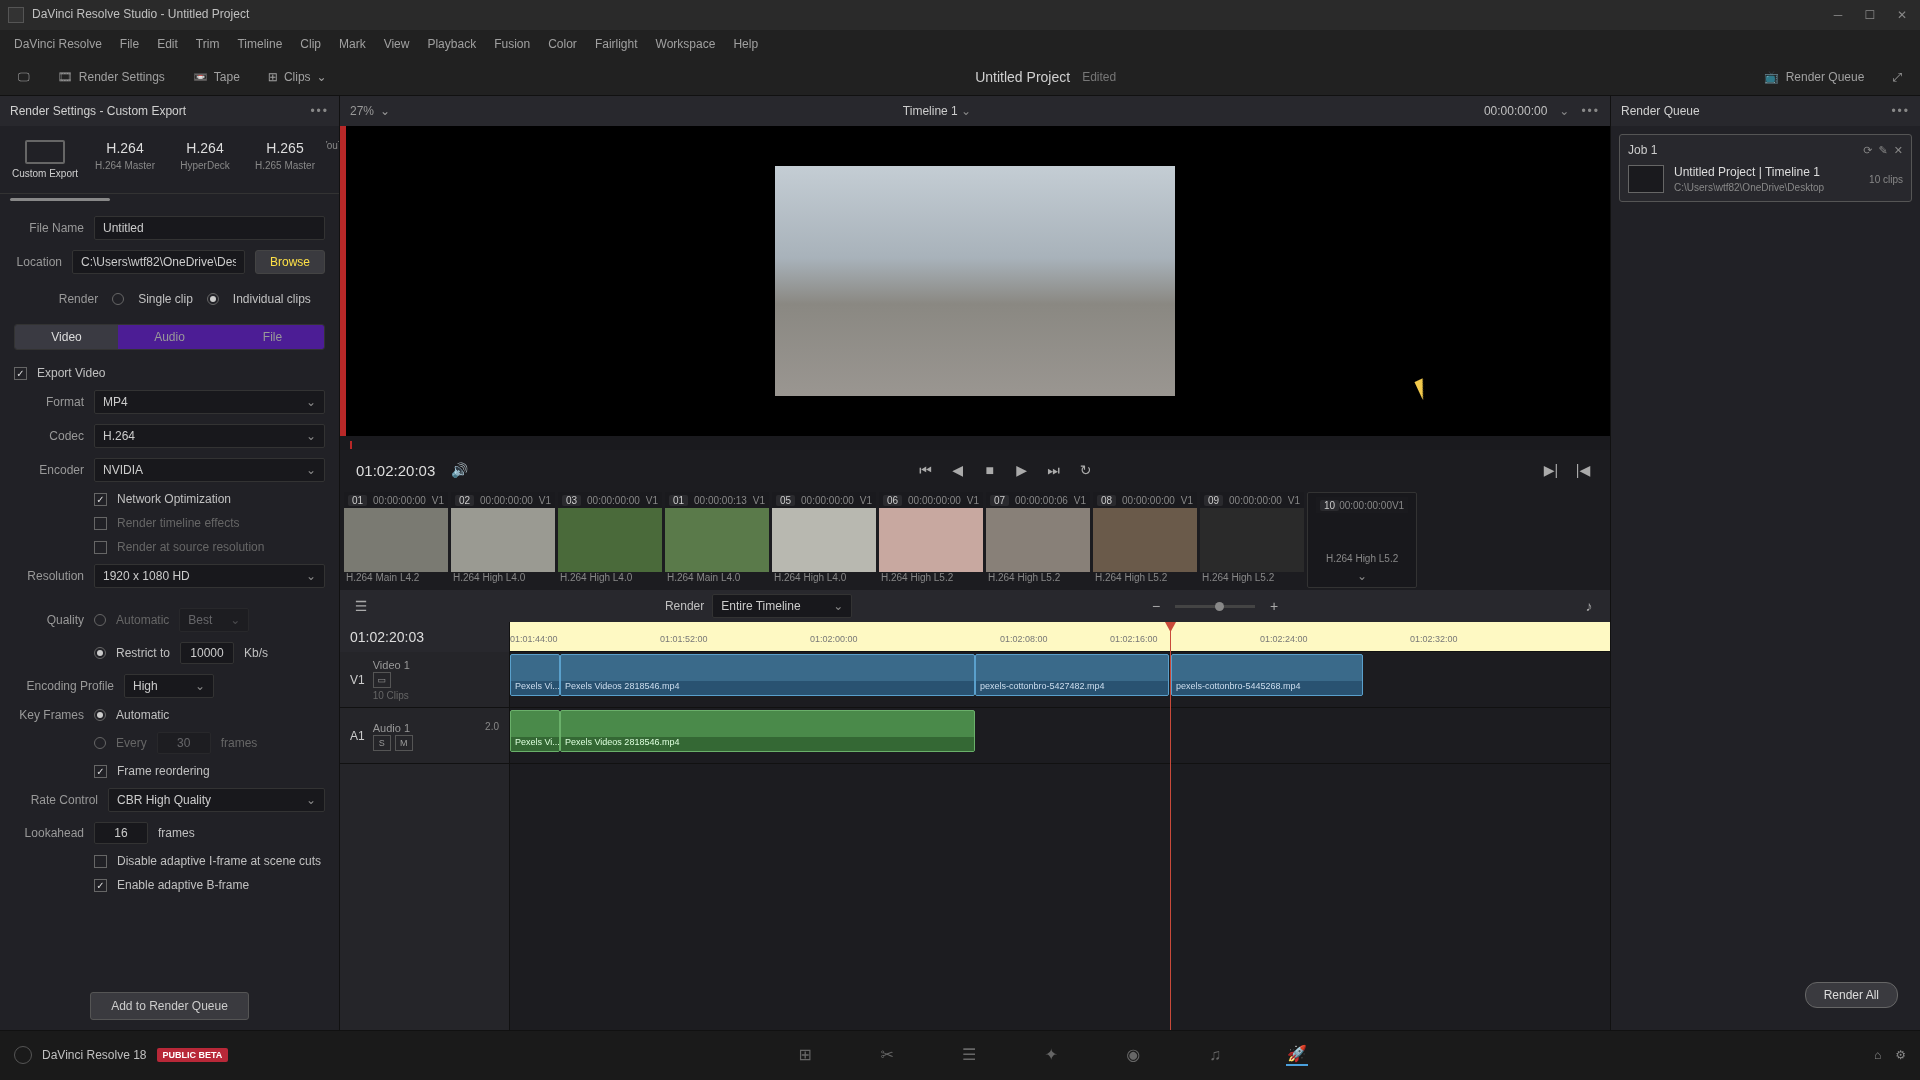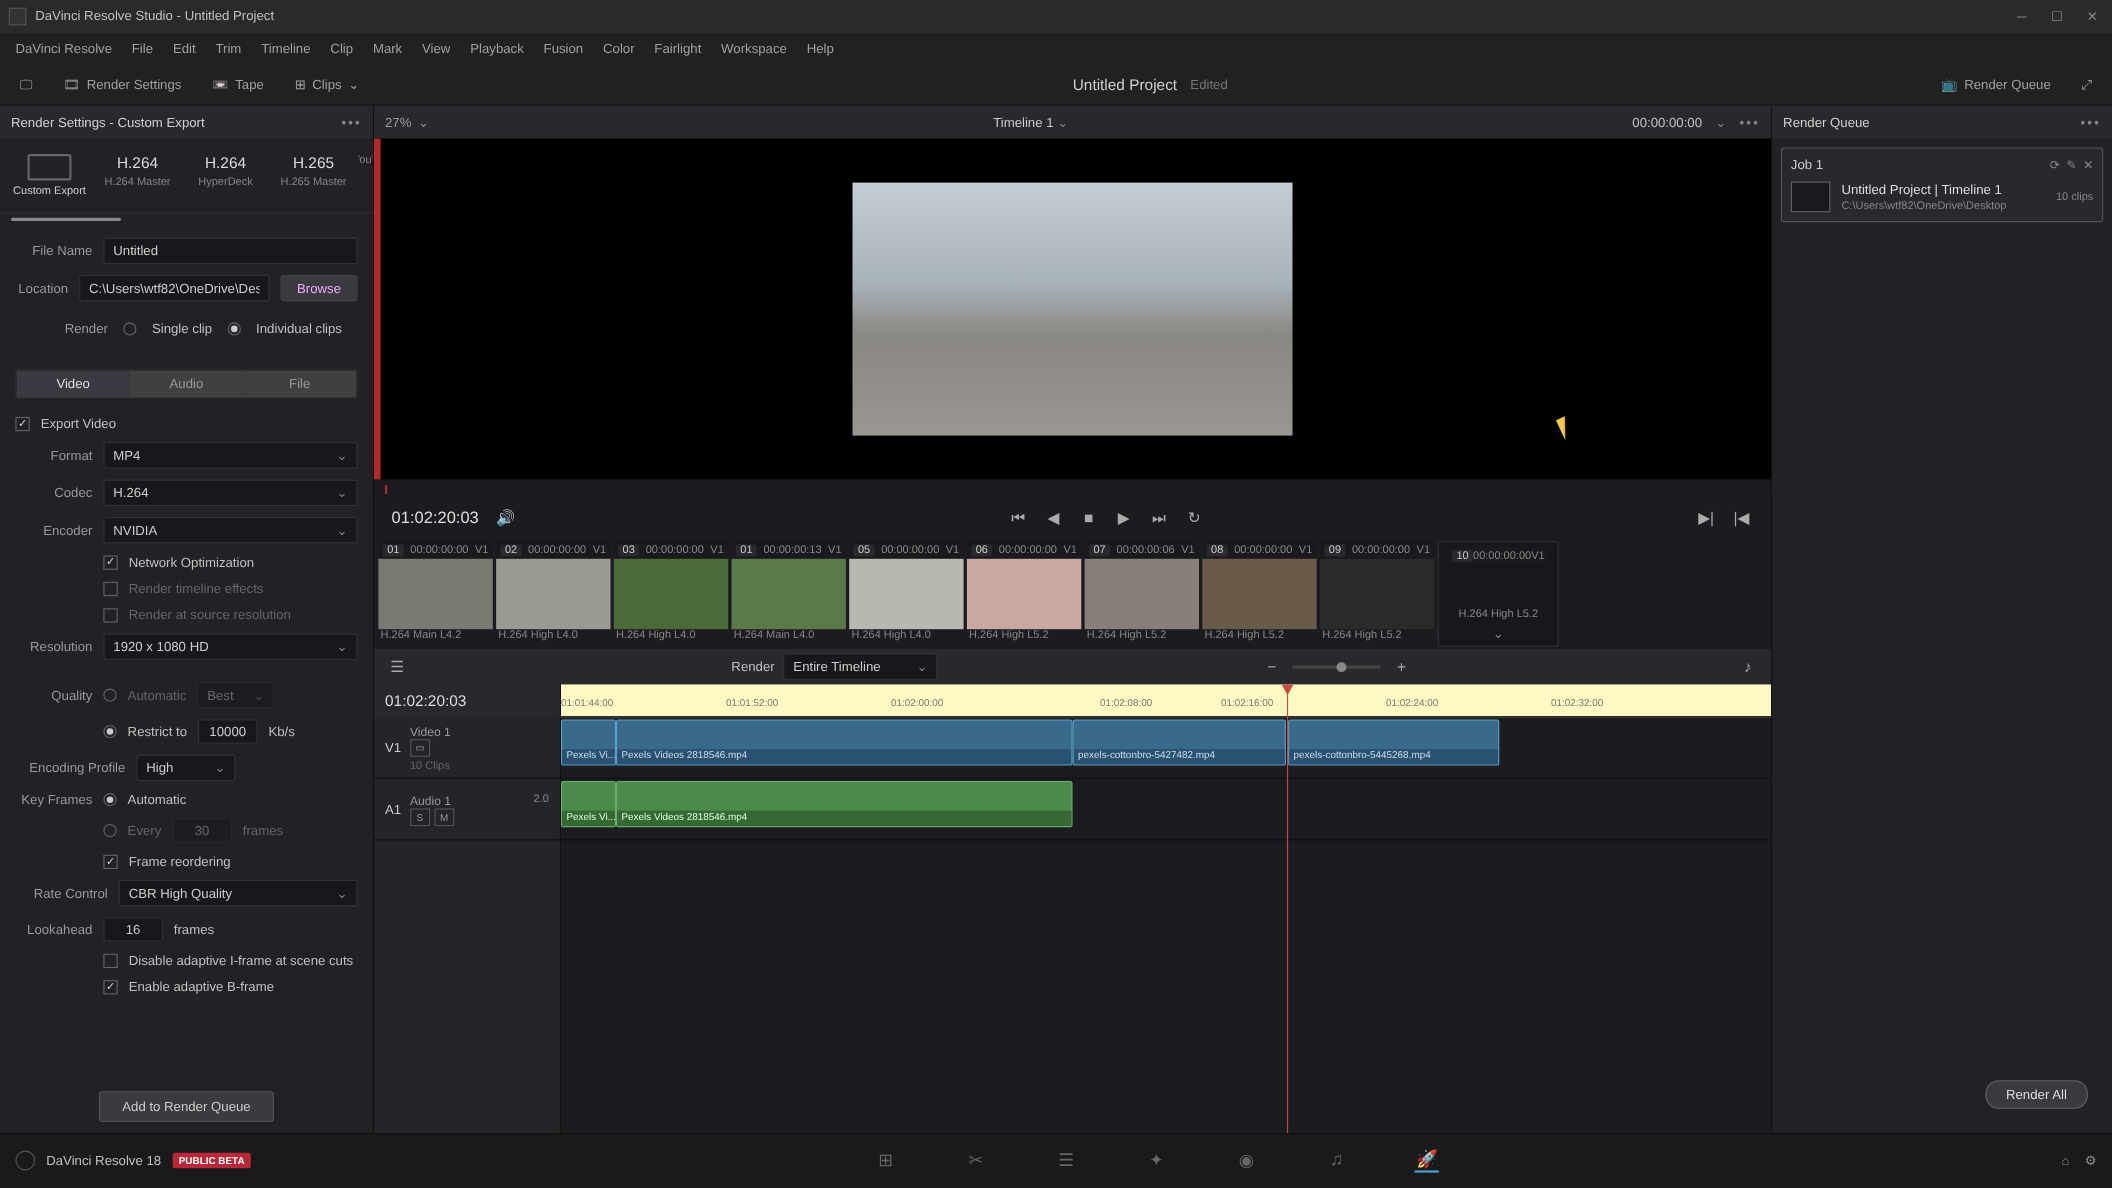--- a/index.html
+++ b/index.html
@@ -30,27 +30,27 @@
 .preset.active .preset-name{color:#d0d0d0}
 .slider-line{height:4px;margin:4px 10px;position:relative}
 .slider-line::before{content:'';position:absolute;left:0;width:100px;height:3px;background:#888;border-radius:2px}
 .form{padding:10px 14px;display:flex;flex-direction:column;gap:10px;overflow-y:auto;flex:1;position:relative}
 .form::-webkit-scrollbar{width:6px}
 .form::-webkit-scrollbar-thumb{background:#444}
 .row{display:flex;align-items:center;gap:10px}
 .row label{width:70px;text-align:right;color:#999;font-size:12px}
 .row.wide label{width:100px}
 .inp{flex:1;background:#18181c;border:1px solid #333;padding:4px 8px;color:#ccc;font-size:12px;border-radius:2px}
-.btn{padding:4px 14px;background:#3a3a3f;border:1px solid #444;color:#f0abfc;border-radius:3px;font-size:12px}
+.btn{padding:4px 14px;background:#3a3a3f;border:1px solid #444;color:#fde047;border-radius:3px;font-size:12px}
 .radio{width:12px;height:12px;border-radius:50%;border:1px solid #666;display:inline-block;position:relative}
 .radio.on::after{content:'';position:absolute;inset:2px;background:#ccc;border-radius:50%}
 .chk{width:13px;height:13px;border:1px solid #666;display:inline-flex;align-items:center;justify-content:center;font-size:10px;color:#ddd}
 .chk.on::before{content:'✓'}
 .tabs3{display:flex;border:1px solid #333;border-radius:3px;overflow:hidden}
-.tab3{flex:1;text-align:center;padding:5px 0;background:#404040;color:#999;font-size:12px}
+.tab3{flex:1;text-align:center;padding:5px 0;background:#4c1d95;color:#999;font-size:12px}
 .tab3.active{background:#3a3a42;color:#ddd}
 .sel{flex:1;background:#18181c;border:1px solid #333;padding:4px 8px;color:#ccc;font-size:12px;border-radius:2px;display:flex;justify-content:space-between;align-items:center}
 .sel::after{content:'⌄';color:#888}
 .small-inp{width:54px;background:#18181c;border:1px solid #333;padding:3px 6px;color:#ccc;font-size:12px;text-align:center;border-radius:2px}
 .center-btn{margin:10px auto;padding:6px 20px;background:#3a3a3f;border:1px solid #555;color:#ccc;border-radius:3px;font-size:12px;text-align:center;width:fit-content}
 .center-panel{flex:1;background:#1c1c20;display:flex;flex-direction:column}
 .viewer-header{height:30px;display:flex;align-items:center;justify-content:space-between;padding:0 10px;background:#28282d}
 .zoom{display:flex;align-items:center;gap:6px;color:#999}
 .tl-name{color:#ccc}
 .timecode-bar{height:24px;display:flex;align-items:center;justify-content:space-between;padding:0 12px;background:#1a1a1e;font-size:11px;color:#999}
@@ -207,21 +207,21 @@
           <input class="inp" value="C:\Users\wtf82\OneDrive\Desktop" style="">
           <button class="btn">Browse</button>
         </div>
       <div class="row" style="justify-content:center;gap:14px;margin-top:8px">
         <label>Render</label>
         <span class="radio"></span>
           <span>Single clip</span>
         <span class="radio on"></span>
           <span>Individual clips</span>
       </div>
-      <div class="tabs3" style="margin-top:20px">
+      <div class="tabs3" style="margin-top:8px">
         <div class="tab3 active">Video</div>
         <div class="tab3">Audio</div>
         <div class="tab3">File</div>
       </div>
       <div class="row" style="margin-top:6px">
           <span class="chk on"></span>
           <span>Export Video</span>
         </div>
       <div class="row">
           <label>Format</label>

